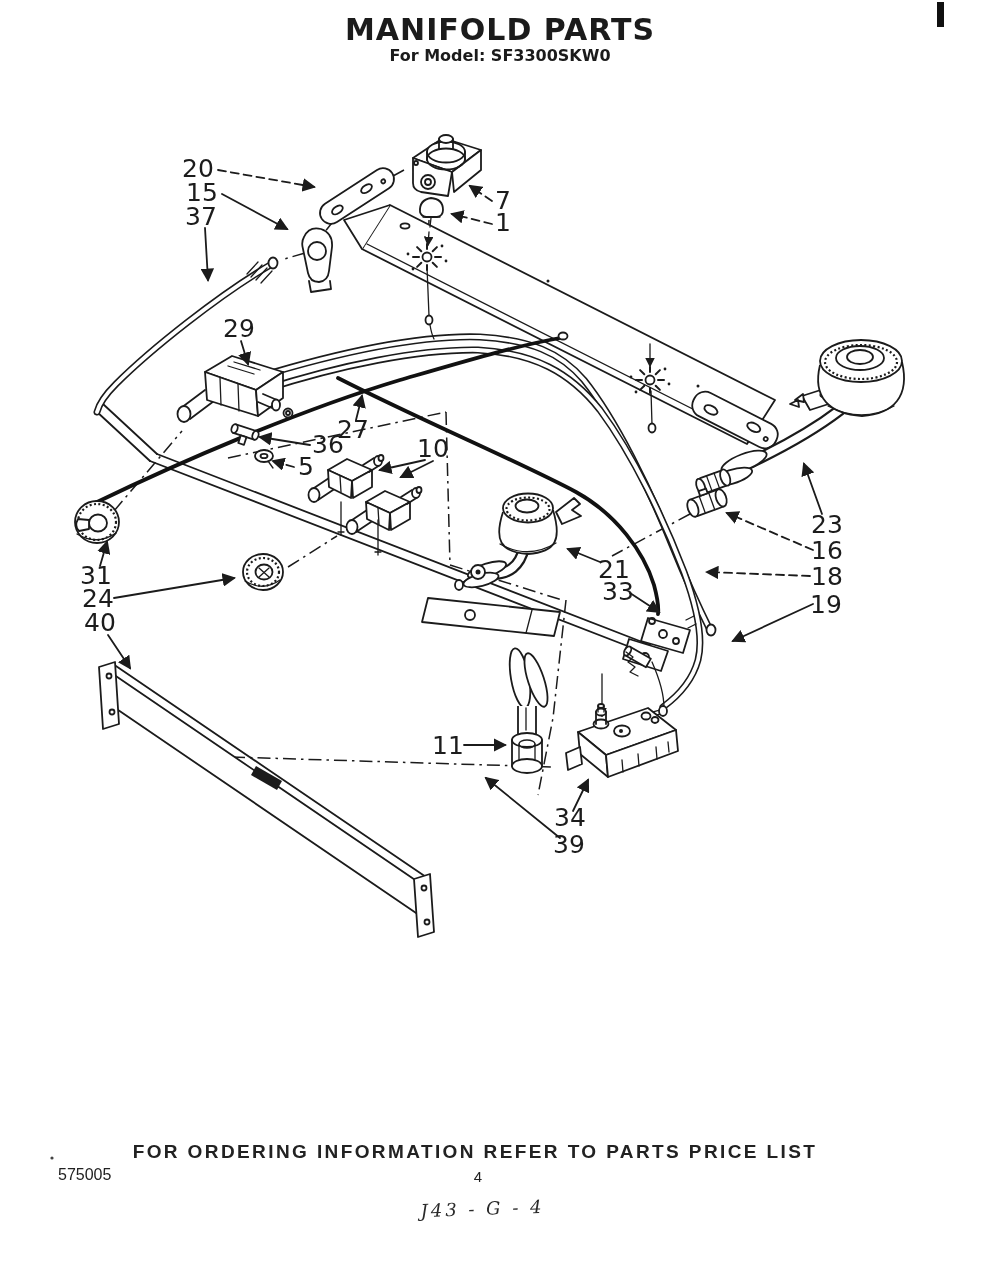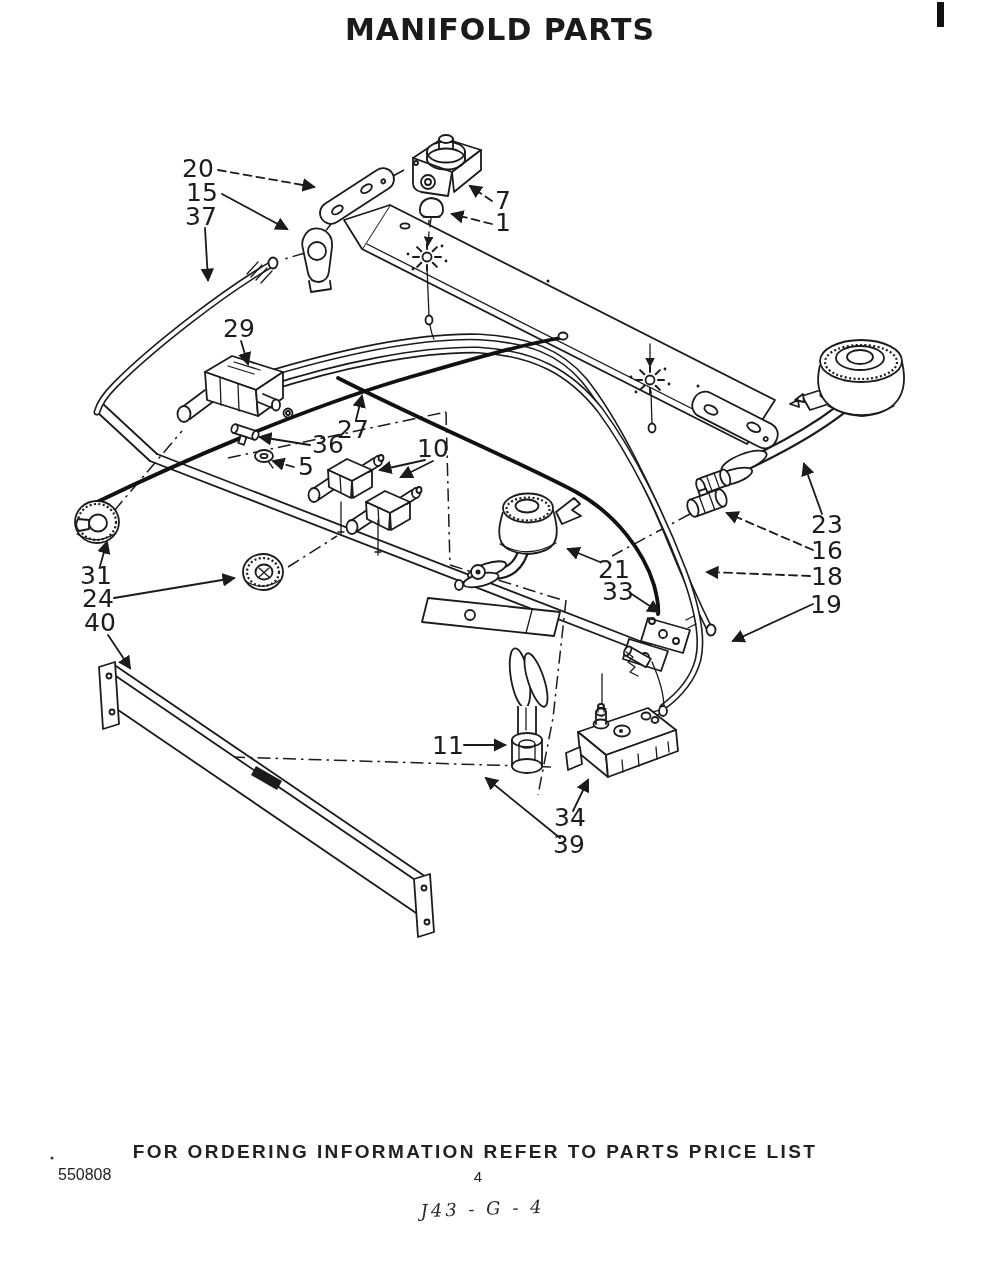--- a/index.html
+++ b/index.html
@@ -35,20 +35,21 @@
   .vtin{stroke:#fff;stroke-width:7.5;fill:none;stroke-linecap:round;}
   .knurl{stroke:#1b1b1b;fill:none;stroke-width:2.2;stroke-dasharray:2 2.4;}
   .callout{font:25px "DejaVu Sans",sans-serif;fill:#1c1c1c;text-anchor:middle;}
 </style>
 </head>
 <body>
 
 <div class="page">
 
   <div class="hdr title">MANIFOLD PARTS</div>
+  <div class="hdr subtitle">For Model: SF3300SKW0</div>
 
   <svg width="1000" height="1266" viewBox="0 0 1000 1266">
     <defs>
       <marker id="arr" viewBox="0 0 10 10" refX="8.5" refY="5" markerWidth="7.5" markerHeight="7.5" orient="auto-start-reverse">
         <path d="M0,0 L10,5 L0,10 z" fill="#1b1b1b"></path>
       </marker>
       <g id="sbg">
         <circle r="4.5" class="fw"></circle>
         <g class="ln" style="stroke-width:2">
           <line x1="8" y1="0" x2="14" y2="0"></line>
@@ -423,17 +424,17 @@
       <text class="callout" x="569" y="853">39</text>
     </g>
 
     <g>
       <rect x="937" y="2" width="7" height="25" fill="#101010"></rect>
       <circle cx="52" cy="1158" r="1.6" fill="#444"></circle>
     </g>
   </svg>
 
   <div class="ordering">FOR ORDERING INFORMATION REFER TO PARTS PRICE LIST</div>
-  <div class="docnum">550808</div>
+  <div class="docnum">575005</div>
   <div class="pagenum">4</div>
   <div class="handwritten">J43 - G - 4</div>
 
 </div>
 
 </body></html>

